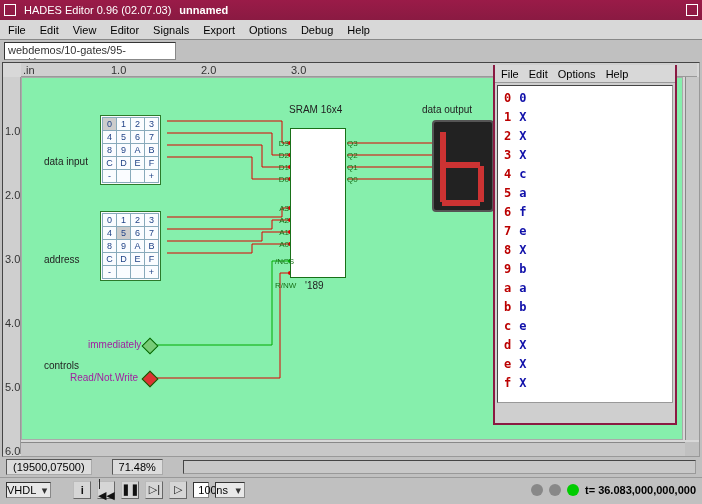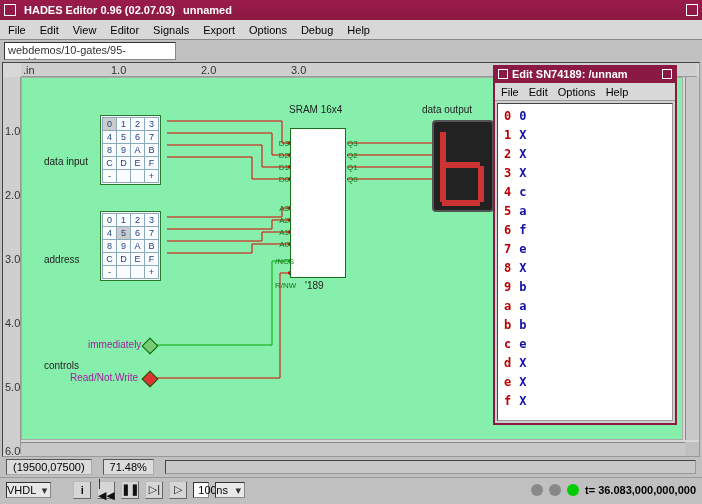--- a/index.html
+++ b/index.html
@@ -1,19 +1,19 @@
 <!DOCTYPE html>
 <html><head>
 <meta charset="utf-8">
 <style>
   *{box-sizing:border-box;margin:0;padding:0;font-family:sans-serif;font-size:11px}
   body{width:702px;height:504px;background:#c0c0c0;overflow:hidden}
   .titlebar{height:20px;background:linear-gradient(#9a1b48,#8a1a42);color:#fff;display:flex;align-items:center;padding:0 4px;gap:8px}
   .titlebar .sq{width:12px;height:12px;border:1px solid #fff;display:inline-block}
-  .titlebar .ttl{font-weight:bold}
+  .titlebar .ttl{font-weight:normal}
   .titlebar .spacer{flex:1}
   .menubar{height:20px;background:#d8d8d8;border-bottom:1px solid #888;display:flex;align-items:center;gap:14px;padding:0 8px}
   .menubar span,.sub-menubar span{cursor:default}
   .pathrow{height:22px;display:flex;align-items:center;gap:8px;padding:2px 4px}
   .pathbox{background:#fff;border:1px inset #888;height:18px;width:172px;padding:1px 3px;color:#333;overflow:hidden}
   .hint{color:#111}
   .canvas-area{position:relative;height:395px;background:#d8d8d8;border:1px inset #999;margin:0 2px}
   .ruler-h{position:absolute;left:18px;right:2px;top:0;height:14px;background:#cfcfcf;border-bottom:1px solid #999;font-size:9px;color:#333}
   .ruler-v{position:absolute;left:0;top:14px;bottom:2px;width:18px;background:#cfcfcf;border-right:1px solid #999;font-size:9px;color:#333}
   .ruler-v div{position:absolute;left:2px}
@@ -38,21 +38,21 @@
   .scroll-corner{position:absolute;right:0;bottom:0;width:14px;height:14px;background:#c0c0c0}
   .sub{position:absolute;left:490px;top:2px;width:184px;height:360px;border:2px solid #8a1a42;border-top:none;background:#cfcfcf}
   .sub-titlebar{height:18px;background:#8a1a42;color:#fff;display:flex;align-items:center;padding:0 3px;gap:4px}
   .sub-titlebar .sq{width:10px;height:10px;border:1px solid #fff}
   .sub-menubar{height:18px;background:#d8d8d8;border-bottom:1px solid #999;display:flex;align-items:center;gap:10px;padding:0 6px}
   .mem{background:#fff;border:1px inset #999;margin:2px;height:318px;padding:2px}
   .mem table{border-collapse:collapse}
   .mem td{padding:0 4px;height:19px;font-family:monospace;font-size:12px}
   .addr{color:#b00;font-weight:bold}
   .val{color:#11a;font-weight:bold}
-  .statusrow{height:20px;display:flex;align-items:center;padding:0 6px;gap:11px}
+  .statusrow{height:20px;display:flex;align-items:center;padding:0 6px;gap:20px}
   .status-box{background:#dcdcdc;border:1px inset #aaa;padding:1px 6px}
   .ctrlrow{height:24px;display:flex;align-items:center;gap:6px;padding:0 6px;border-top:1px solid #999}
   .select{border:1px inset #888;background:#e8e8e8;padding:1px 14px 1px 0;position:relative}
   .select::after{content:"▾";position:absolute;right:3px;top:1px;color:#333}
   .ibtn{width:18px;height:18px;border:1px outset #bbb;background:#d6d6d6;display:flex;align-items:center;justify-content:center;font-size:11px;color:#111}
   .num{background:#fff;border:1px inset #888;padding:1px 4px;width:16px}
   .dot{width:12px;height:12px;border-radius:50%;display:inline-block}
   svg{position:absolute;left:0;top:0;pointer-events:none}
   .hex7{width:12px;height:12px;transform:rotate(45deg);display:inline-block;border:1px solid #060}
 </style>
@@ -248,25 +248,20 @@
       <div class="s" style="left:44px;top:44px;width:6px;height:36px"></div>
     </div>
     <span style="position:absolute;left:478px;top:184px;color:#333">+</span>
   </div>
 
   <div class="scroll-v"></div>
   <div class="scroll-h"></div>
   <div class="scroll-corner"></div>
 
   <div class="sub">
-    <div class="sub-titlebar">
-      <span class="sq"></span>
-      <span style="font-weight:bold;overflow:hidden;white-space:nowrap">Edit SN74189: /unnam</span>
-      <span class="sq" style="margin-left:auto"></span>
-    </div>
     <div class="sub-menubar">
       <span>File</span>
       <span>Edit</span>
       <span>Options</span>
       <span>Help</span>
     </div>
     <div class="mem">
       <table>
           <tbody id="memtb">
             <tr>

